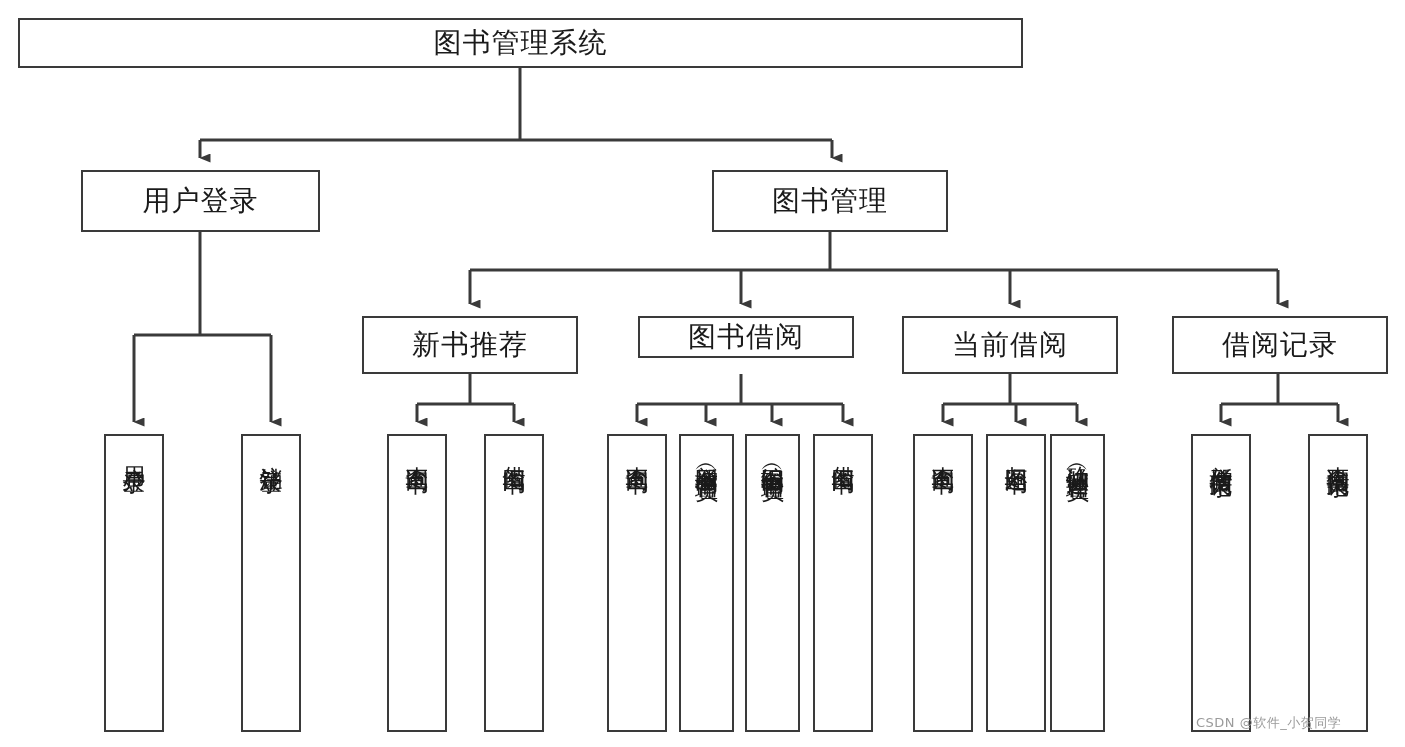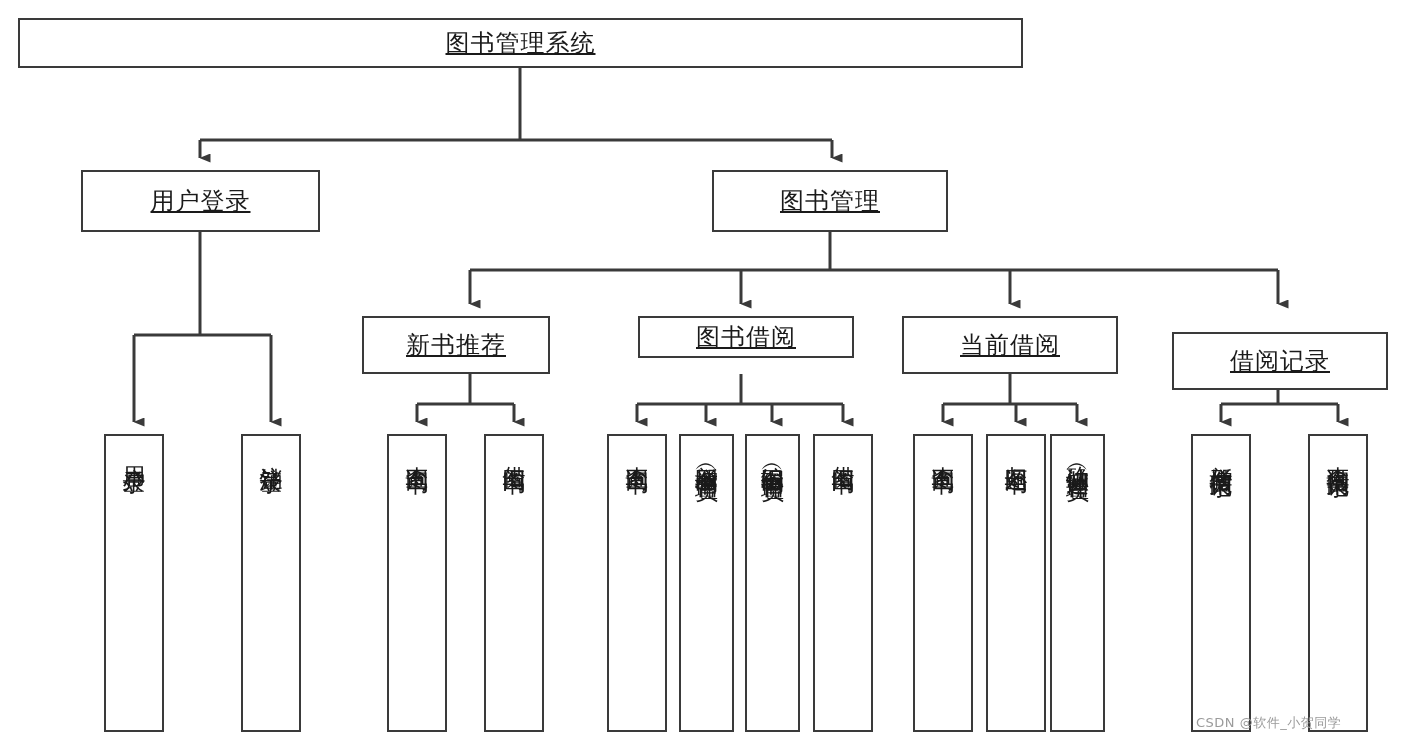--- a/index.html
+++ b/index.html
@@ -31,23 +31,22 @@
     box-sizing: border-box;
     background: #ffffff;
     border: 2px solid #3a3a3a;
     display: flex;
     align-items: center;
     justify-content: center;
     color: #1a1a1a;
     z-index: 2;
   }
   .node.h {
-    font-size: 24px;
+    font-size: 28px;
     letter-spacing: 1px;
-    text-decoration: underline;
   }
   .node.v {
     align-items: flex-start;
     justify-content: center;
     padding-top: 12px;
   }
   .node.v .vtext {
     writing-mode: vertical-rl;
     text-orientation: upright;
     font-size: 23px;
@@ -125,30 +124,30 @@
     <span>图书管理系统</span>
   </div>
 
   <div class="node h" style="left: 81px; top: 170px; width: 239px; height: 62px;">
     <span>用户登录</span>
   </div>
   <div class="node h" style="left: 712px; top: 170px; width: 236px; height: 62px; text-align: right;">
     <span>图书管理</span>
   </div>
 
-  <div class="node h" style="left: 362px; top: 316px; width: 188px; height: 58px; align-items: center;">
+  <div class="node h" style="left: 362px; top: 316px; width: 216px; height: 58px; align-items: center;">
     <span>新书推荐</span>
   </div>
   <div class="node h" style="left: 638px; top: 316px; width: 216px; height: 42px;">
     <span>图书借阅</span>
   </div>
   <div class="node h" style="left: 902px; top: 316px; width: 216px; height: 58px; justify-content: center;">
     <span>当前借阅</span>
   </div>
-  <div class="node h" style="left: 1172px; top: 332px; width: 216px; height: 58px;">
+  <div class="node h" style="left: 1172px; top: 316px; width: 216px; height: 58px;">
     <span>借阅记录</span>
   </div>
 
   <div class="node v" style="left: 104px; top: 434px; width: 60px; height: 298px;">
     <span class="vtext">用户登录</span>
   </div>
   <div class="node v" style="left: 241px; top: 434px; width: 60px; height: 298px;">
     <span class="vtext">注销登录</span>
   </div>
   <div class="node v" style="left: 387px; top: 434px; width: 60px; height: 298px;">

